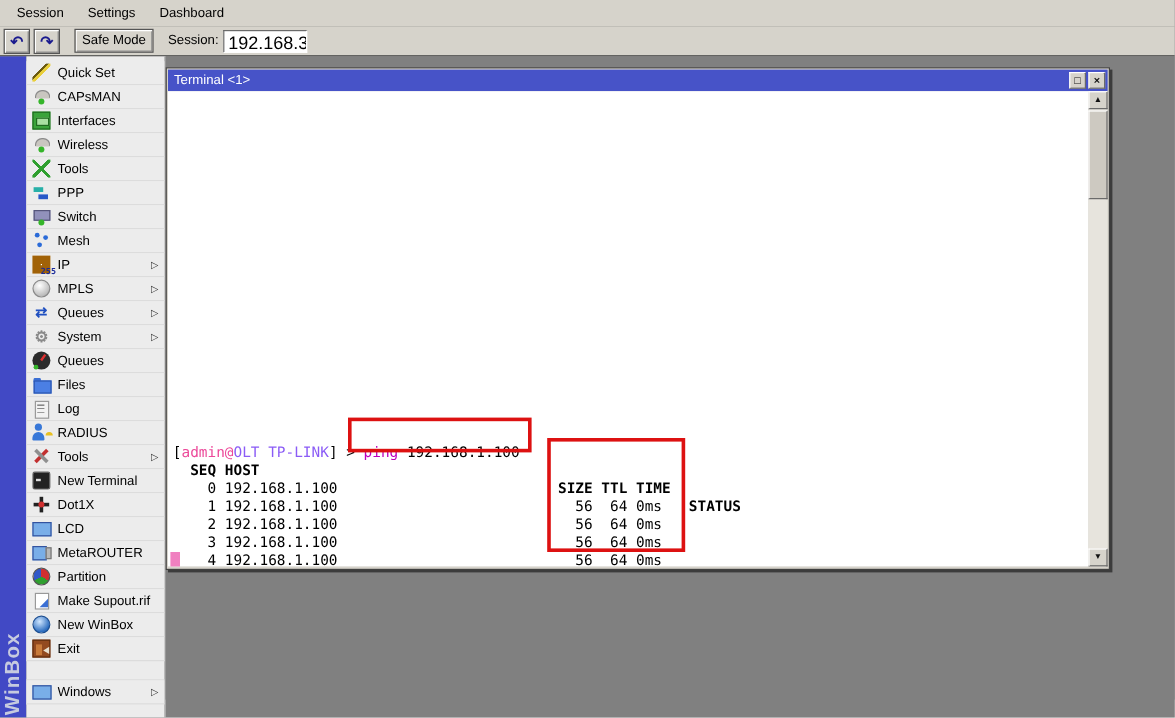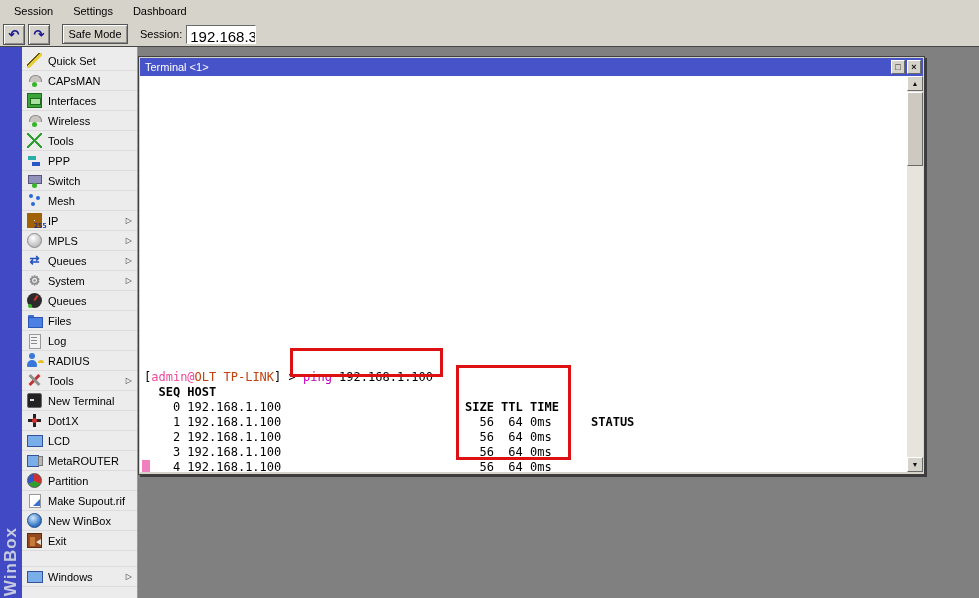--- a/index.html
+++ b/index.html
@@ -139,24 +139,24 @@
   }
   .term-content {
     position: absolute; left: 1px; top: 19px; right: 17px; bottom: 2px;
     background: #fff; overflow: hidden;
     font-family: "DejaVu Sans Mono", monospace; font-size: 12px; color: #000;
   }
   .tline { position: absolute; left: 0; right: 0; height: 15px; line-height: 15px; white-space: pre; }
   .tline span { white-space: pre; }
   .col-a { position: absolute; left: 4px; }
   .col-b { position: absolute; left: 325px; }
-  .col-c { position: absolute; left: 451px; }
+  .col-c { position: absolute; left: 434px; }
   .b { font-weight: bold; }
   .c-green { color: #ec4899; }
-  .c-teal  { color: #c2410c; }
+  .c-teal  { color: #8b5cf6; }
   .c-mag   { color: #bb00bb; }
   .anno { position: absolute; border: 3px solid #dd1111; pointer-events: none; }
   .term-cursor { position: absolute; left: 2px; top: 384px; width: 8px; height: 13px; background: #f080c0; }
 
   
   .vscroll { position: absolute; top: 19px; right: 1px; bottom: 2px; width: 16px; background: #e7e4dd; }
   .sb-btn {
     position: absolute; left: 0; width: 16px; height: 15px; background: #d6d3cb;
     border: 1px solid; border-color: #fff #6a6a6a #6a6a6a #fff;
     display: flex; align-items: center; justify-content: center;

